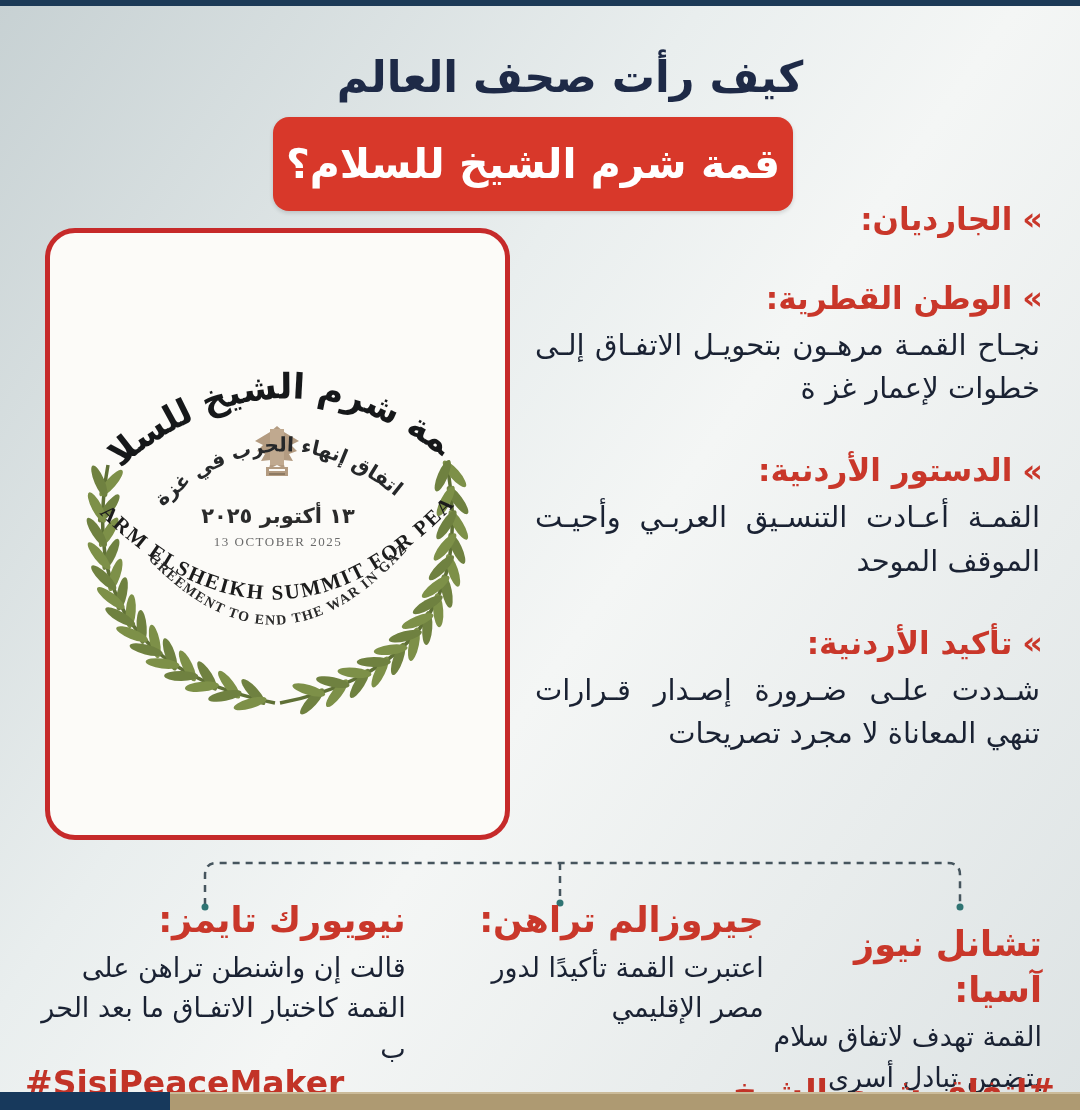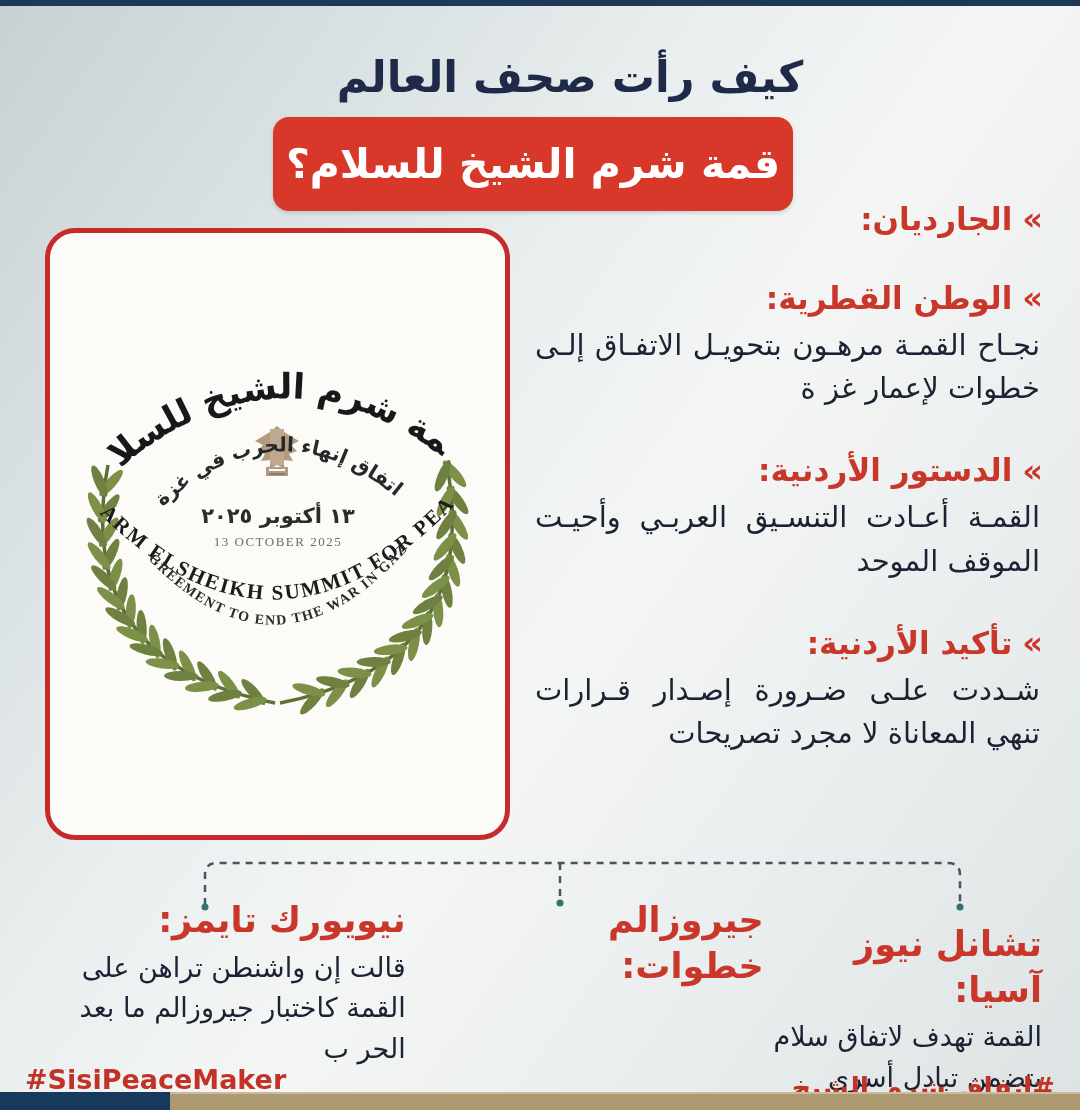--- a/index.html
+++ b/index.html
@@ -47,21 +47,21 @@
   }
   .bcol{text-align:right;direction:rtl;}
   .bcol-1{width:280px;margin-top:24px;}
   .bcol-2{width:300px;margin-left:60px;}
   .bcol-3{width:370px;}
   .bhead{font-size:35px;font-weight:bold;color:#c9372a;line-height:1.3;}
   .bquote{margin:4px 0 0 0;font-size:27px;color:#1a2233;line-height:1.5;}
   .hashtags{
     position:absolute;top:1056px;left:0;width:1080px;box-sizing:border-box;
     padding:0 25px;display:flex;justify-content:space-between;align-items:center;
-    font-size:27px;font-weight:bold;color:#c23327;
+    font-size:33px;font-weight:bold;color:#c23327;
   }
   .hash-right{direction:rtl;margin-top:16px;}
   .bottombar{position:absolute;bottom:0;left:0;width:1080px;height:18px;display:flex;}
   .bottombar .navy{width:170px;background:#17395c;}
   .bottombar .tan{flex:1;background:#ae9a72;border-top:2px solid #cbbb9a;box-sizing:border-box;}
 </style>
 </head>
 <body>
 
 <div class="topbar"></div>
@@ -203,25 +203,26 @@
   <circle cx="560" cy="53" r="3.5" fill="#2f7473"></circle>
   <circle cx="960" cy="57" r="3.5" fill="#2f7473"></circle>
 </svg>
 
 <div class="bottom-row">
   <div class="bcol bcol-1">
     <div class="bhead">تشانل نيوز آسيا:</div>
     <p class="bquote">القمة تهدف لاتفاق سلام يتضمن تبادل أسرى</p>
   </div>
   <div class="bcol bcol-2">
-    <div class="bhead">جيروزالم خطوات:</div>
+    <div class="bhead">جيروزالم تراهن:</div>
+    <p class="bquote">اعتبرت القمة تأكيدًا لدور مصر الإقليمي</p>
   </div>
   <div class="bcol bcol-3">
     <div class="bhead">نيويورك تايمز:</div>
-    <p class="bquote">قالت إن واشنطن تراهن على القمة كاختبار جيروزالم ما بعد الحر ب</p>
+    <p class="bquote">قالت إن واشنطن تراهن على القمة كاختبار الاتفـاق ما بعد الحر ب</p>
   </div>
 </div>
 
 <div class="hashtags">
   <span>#SisiPeaceMaker</span>
   <span class="hash-right">#اتفاق_شرم_الشيخ</span>
 </div>
 
 <div class="bottombar">
   <div class="navy"></div>

